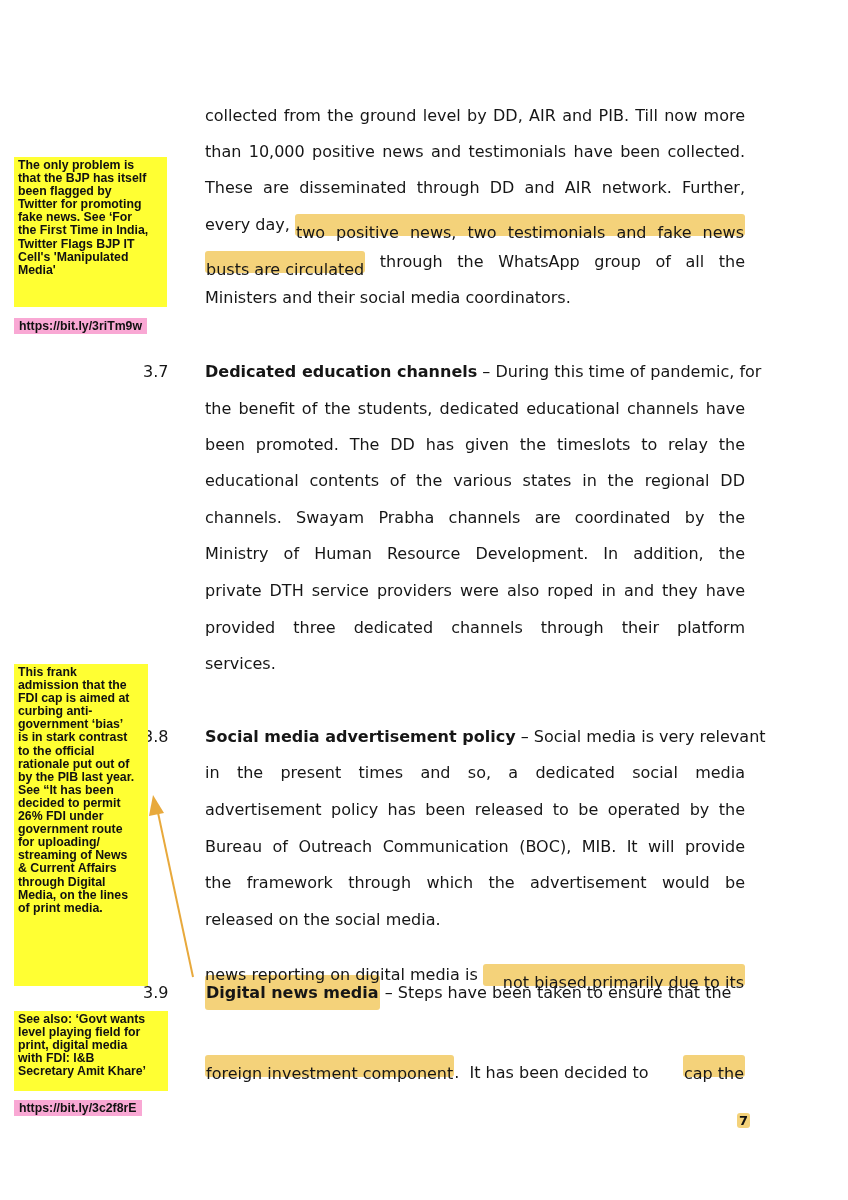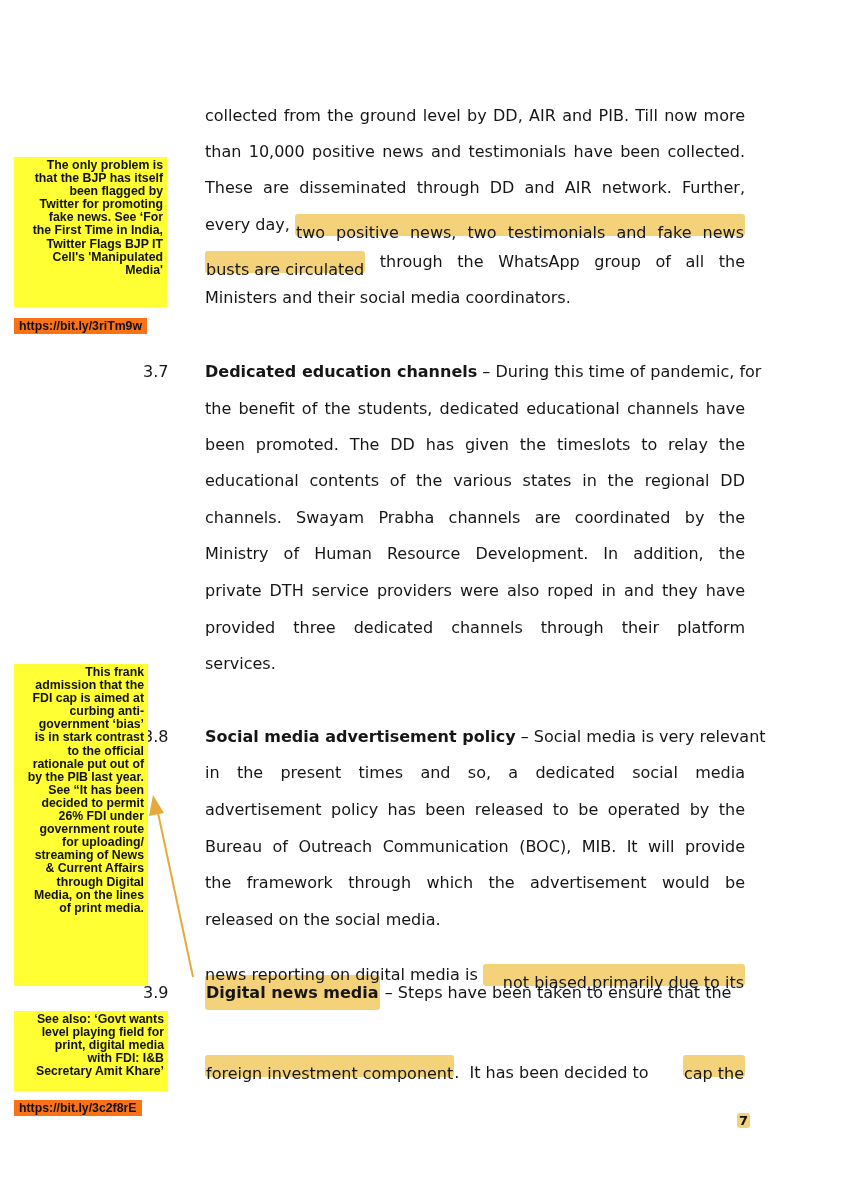--- a/index.html
+++ b/index.html
@@ -5,22 +5,22 @@
   html, body { margin: 0; padding: 0; background: #ffffff; }
   body { width: 848px; height: 1200px; position: relative; overflow: hidden; font-family: "Liberation Sans", sans-serif; color: #111; }
 
   .body-text { font-family: "DejaVu Sans", sans-serif; font-size: 16px; color: #161616; }
   .line { position: absolute; left: 205px; width: 540px; height: 22px; line-height: 22px; white-space: nowrap; }
   .line.justify { text-align: justify; text-align-last: justify; }
   .num { position: absolute; left: 143px; height: 22px; line-height: 22px; font-family: "DejaVu Sans", sans-serif; font-size: 16px; color: #161616; }
   .bold { font-weight: bold; }
   .hl { background: #f4d27a; border-radius: 3px; padding: 8px 1px; }
 
-  .note { position: absolute; left: 14px; background: #ffff33; font-family: "Liberation Sans", sans-serif; font-weight: bold; font-size: 12.3px; line-height: 13.1px; color: #111; padding: 2px 4px; box-sizing: border-box; white-space: pre-line; text-align: right; }
-  .note-link { position: absolute; left: 14px; background: #f97316; font-family: "Liberation Sans", sans-serif; font-weight: bold; font-size: 12.3px; line-height: 16px; color: #111; padding: 0 5px; }
+  .note { position: absolute; left: 14px; background: #ffff33; font-family: "Liberation Sans", sans-serif; font-weight: bold; font-size: 12.3px; line-height: 13.1px; color: #111; padding: 2px 4px; box-sizing: border-box; white-space: pre-line; }
+  .note-link { position: absolute; left: 14px; background: #f9a8d4; font-family: "Liberation Sans", sans-serif; font-weight: bold; font-size: 12.3px; line-height: 16px; color: #111; padding: 0 5px; }
 
   .page-num { position: absolute; left: 737px; top: 1113px; font-family: "DejaVu Sans", sans-serif; font-size: 13px; font-weight: bold; background: #f4d27a; padding: 0 2px; border-radius: 3px; }
   svg.arrow { position: absolute; left: 0; top: 0; }
 </style>
 </head>
 <body>
 
 <div class="body-text">
   <div class="line justify" style="top:105px">collected from the ground level by DD, AIR and PIB.  Till now more</div>
   <div class="line justify" style="top:141px">than 10,000 positive news and testimonials have been collected.</div>

